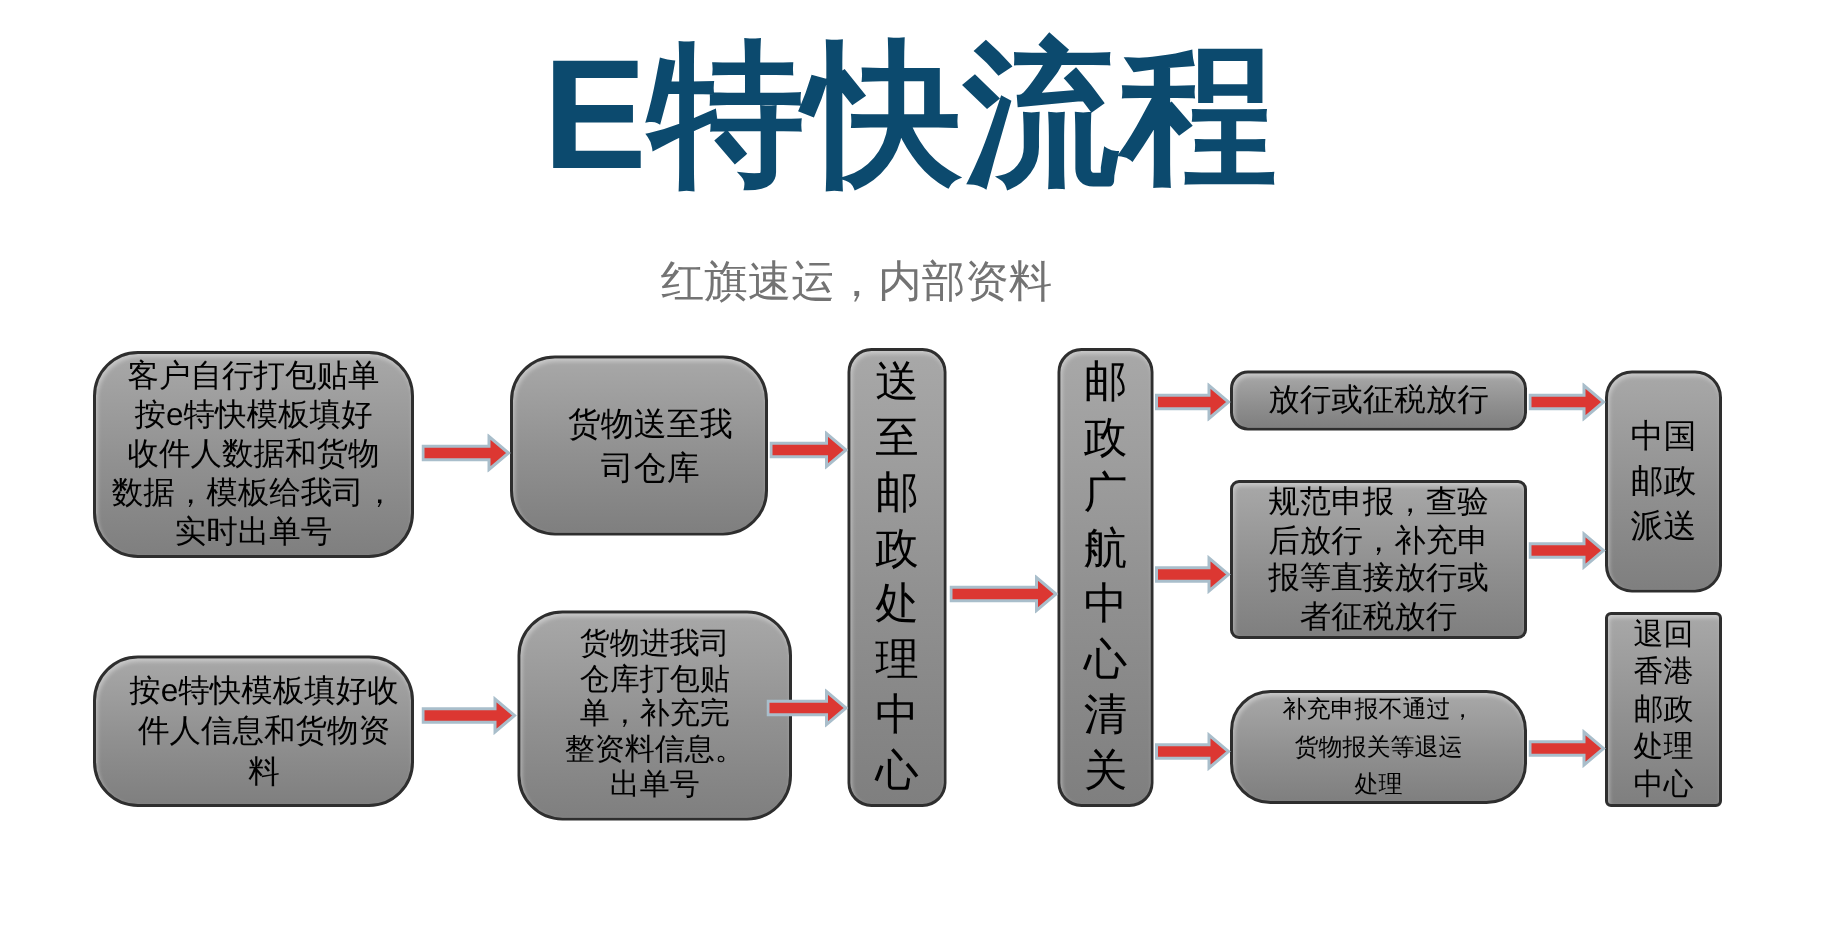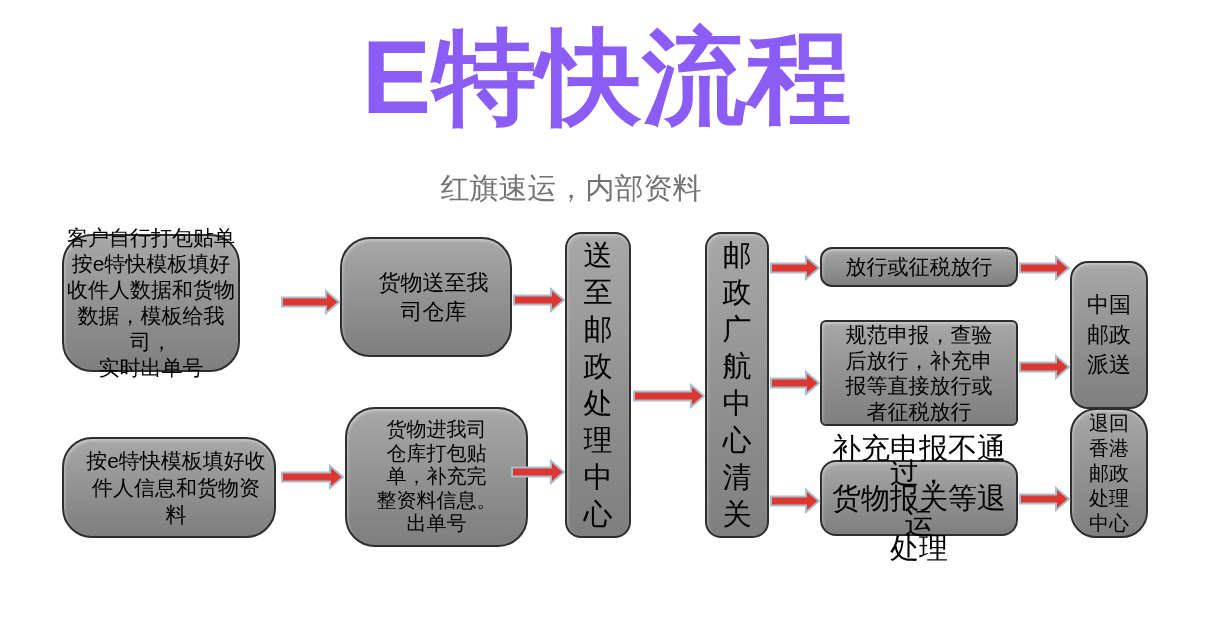--- a/index.html
+++ b/index.html
@@ -18,21 +18,21 @@
   .page-title {
     position: absolute;
     top: 14px;
     left: 0;
     width: 100%;
     box-sizing: border-box;
     text-align: center;
     font-size: 104px;
     line-height: 1.22;
     font-weight: 900;
-    color: #8b5cf6;
+    color: #0c4a6e;
     letter-spacing: 1px;
     white-space: nowrap;
   }
   .page-subtitle {
     position: absolute;
     top: 172px;
     left: 0;
     width: 100%;
     box-sizing: border-box;
     padding-right: 72px;
@@ -63,21 +63,21 @@
   }
 </style>
 </head>
 <body>
 
 <div class="stage">
 
   <div class="page-title">E特快流程</div>
   <div class="page-subtitle">红旗速运，内部资料</div>
 
-  <div class="node" style="left:62px;top:234px;width:178px;height:138px;border-radius:30px;font-size:21px;line-height:26px;">客户自行打包贴单
+  <div class="node" style="left:62px;top:234px;width:214px;height:138px;border-radius:30px;font-size:21px;line-height:26px;">客户自行打包贴单
 按e特快模板填好
 收件人数据和货物
 数据，模板给我司，
 实时出单号</div>
   <div class="node" style="left:62px;top:437px;width:214px;height:101px;border-radius:30px;font-size:21px;line-height:27px;padding-left:14px;">按e特快模板填好收
 件人信息和货物资
 料</div>
 
   <div class="node" style="left:340px;top:237px;width:172px;height:120px;border-radius:30px;font-size:22px;line-height:29px;padding-left:15px;">货物送至我
 司仓库</div>
@@ -102,28 +102,28 @@
 中
 心
 清
 关</div>
 
   <div class="node" style="left:820px;top:247px;width:198px;height:40px;border-radius:12px;font-size:21px;line-height:24px;">放行或征税放行</div>
   <div class="node" style="left:820px;top:320px;width:198px;height:106px;border-radius:6px;font-size:21px;line-height:25.5px;">规范申报，查验
 后放行，补充申
 报等直接放行或
 者征税放行</div>
-  <div class="node" style="left:820px;top:460px;width:198px;height:76px;border-radius:16px;font-size:29px;line-height:25px;">补充申报不通过，
+  <div class="node" style="left:820px;top:460px;width:198px;height:76px;border-radius:27px;font-size:16px;line-height:25px;">补充申报不通过，
 货物报关等退运
 处理</div>
 
-  <div class="node" style="left:1070px;top:247px;width:78px;height:148px;border-radius:18px;font-size:22px;line-height:30px;margin-top:14px;">中国
+  <div class="node" style="left:1070px;top:247px;width:78px;height:148px;border-radius:18px;font-size:22px;line-height:30px;">中国
 邮政
 派送</div>
-  <div class="node" style="left:1070px;top:408px;width:78px;height:130px;border-radius:26px;font-size:20px;line-height:25px;">退回
+  <div class="node" style="left:1070px;top:408px;width:78px;height:130px;border-radius:4px;font-size:20px;line-height:25px;">退回
 香港
 邮政
 处理
 中心</div>
 
   <div class="arrow" style="left:281px;top:289px;width:60px;"><svg width="60" height="26">
         <polygon points="1,8.5 45,8.5 45,2 58,13 45,24 45,17.5 1,17.5" fill="#DC3732" stroke="#A9BECB" stroke-width="2" stroke-linejoin="miter"></polygon>
       </svg></div>
   <div class="arrow" style="left:281px;top:464px;width:64px;"><svg width="64" height="26">
         <polygon points="1,8.5 49,8.5 49,2 62,13 49,24 49,17.5 1,17.5" fill="#DC3732" stroke="#A9BECB" stroke-width="2" stroke-linejoin="miter"></polygon>

